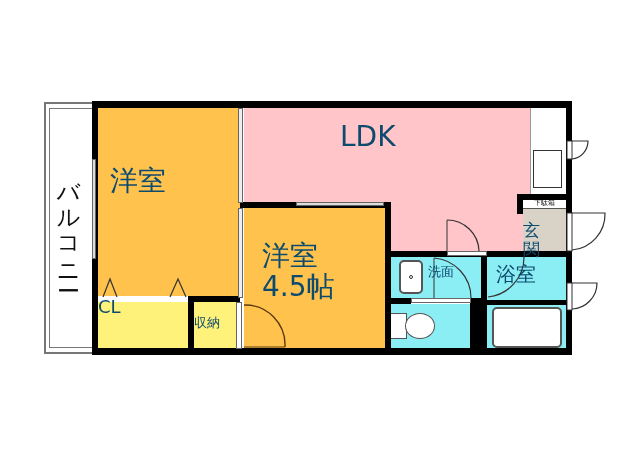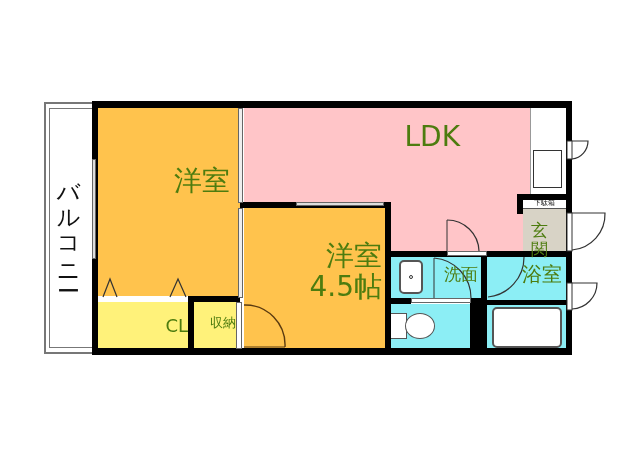--- a/index.html
+++ b/index.html
@@ -1,20 +1,20 @@
 <!DOCTYPE html>
 <html><head>
 <meta charset="utf-8">
 <style>
   html, body { margin:0; padding:0; background:#ffffff; }
   body { width:640px; height:454px; position:relative; overflow:hidden;
          font-family:"DejaVu Sans", sans-serif; }
   .abs { position:absolute; box-sizing:border-box; }
   .wall { position:absolute; background:#000; }
-  .room-label { position:absolute; text-align:right; color:#4d7c0f; line-height:1.12; }
+  .room-label { position:absolute; text-align:left; color:#0c4a6e; line-height:1.12; }
   .thin { position:absolute; background:#fff; border:1px solid #666; box-sizing:border-box; }
   svg { position:absolute; left:0; top:0; }
 </style>
 </head>
 <body>
 
 <div>
 
   <div class="abs" style="left:44px;top:102px;width:52px;height:252px;border:2px solid #777;background:#fff;"></div>
   <div class="abs" style="left:49px;top:108px;width:44px;height:240px;border:1px solid #777;background:#fff;"></div>
@@ -95,18 +95,18 @@
   <div class="room-label" style="left:110px;top:165px;width:120px;font-size:28px;">
     <div>洋室</div>
   </div>
   <div class="room-label" style="left:340px;top:121px;width:120px;font-size:28px;">
     <div>LDK</div>
   </div>
   <div class="room-label" style="left:262px;top:240px;width:120px;font-size:28px;">
     <div>洋室</div>
     <div>4.5帖</div>
   </div>
-  <div class="room-label" style="left:98px;top:316px;width:90px;font-size:18px;">CL</div>
+  <div class="room-label" style="left:98px;top:297px;width:90px;font-size:18px;">CL</div>
   <div class="room-label" style="left:194px;top:316px;width:42px;font-size:13px;">収納</div>
-  <div class="room-label" style="left:428px;top:265px;width:50px;font-size:17px;">洗面</div>
+  <div class="room-label" style="left:428px;top:265px;width:50px;font-size:13px;">洗面</div>
   <div class="room-label" style="left:496px;top:263px;width:66px;font-size:20px;">浴室</div>
   <div class="room-label" style="left:523px;top:221px;width:25px;font-size:17px;">玄関</div>
 </div>
 
 </body></html>

